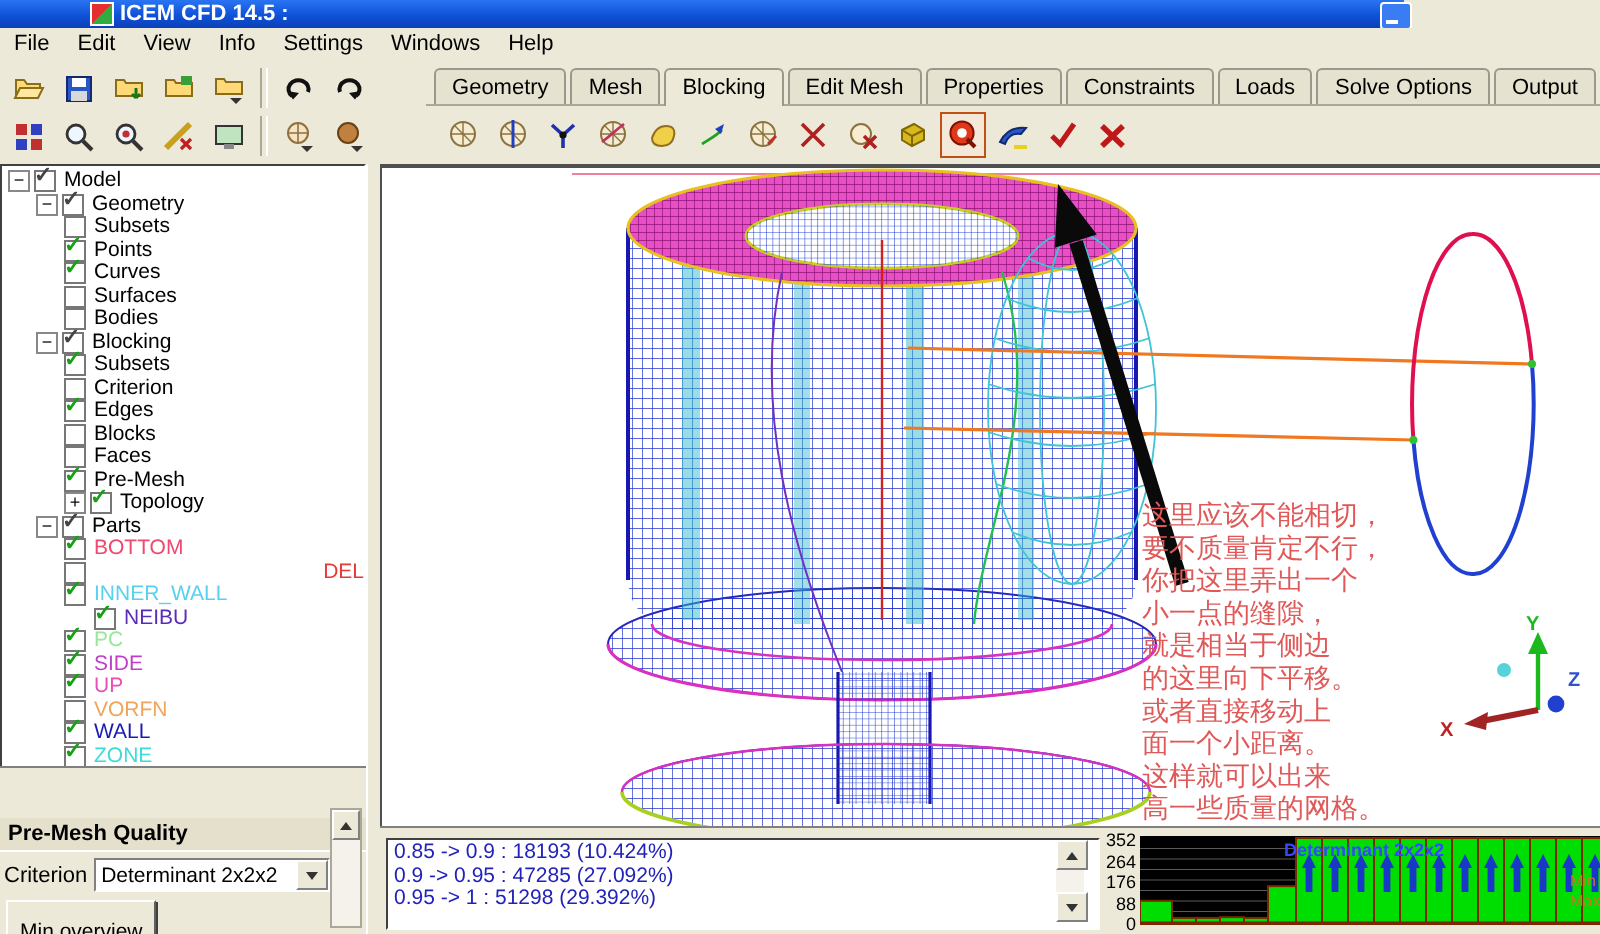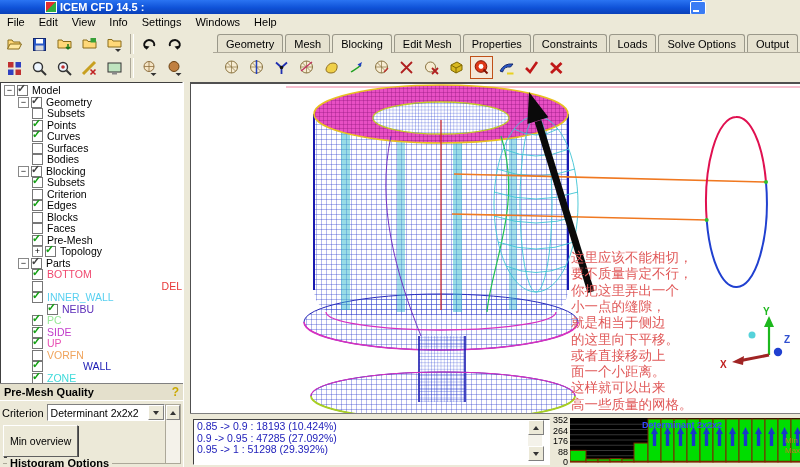--- a/index.html
+++ b/index.html
@@ -43,21 +43,21 @@
   .exp{width:9px;height:9px;border:1px solid #888;background:#fff;display:inline-flex;align-items:center;
     justify-content:center;font-size:9px;line-height:7px;margin-right:2px;flex:none;}
   .cb{width:9px;height:9px;border:1px solid #777;background:#fff;display:inline-block;position:relative;
     margin-right:4px;flex:none;}
   .cb.g::after{content:"\2713";color:#15a015;position:absolute;top:-3px;left:-1px;font-size:11px;font-weight:bold;}
   .cb.k::after{content:"\2713";color:#444;position:absolute;top:-3px;left:-1px;font-size:11px;font-weight:bold;}
   
   #quality{position:absolute;left:0;top:301px;width:183px;height:84px;background:#ece9d8;
     border-top:1px solid #808080;}
   #q-header{height:16px;display:flex;align-items:center;justify-content:space-between;
-    padding:0 4px;font-weight:bold;border-bottom:1px solid #fff;background:#e4e0cc;}
+    padding:0 4px;font-weight:bold;border-bottom:1px solid #fff;background:#e4e0cc;margin-top:25px;}
   #q-help{color:#caa800;font-weight:bold;font-size:12px;}
   .q-row{display:flex;align-items:center;margin:3px 2px 0 2px;}
   #q-combo{flex:1;height:15px;background:#fff;border:1px solid;border-color:#808080 #fff #fff #808080;
     display:flex;align-items:center;justify-content:space-between;padding-left:3px;font-size:10.5px;margin-left:3px;}
   .drop-btn{width:14px;height:13px;background:#ece9d8;border:1px solid;border-color:#fff #808080 #808080 #fff;
     display:flex;align-items:center;justify-content:center;}
   .tri-d{width:0;height:0;border:3px solid transparent;border-top:4px solid #333;margin-top:3px;}
   .tri-u{width:0;height:0;border:3px solid transparent;border-bottom:4px solid #333;margin-bottom:3px;}
   #q-scroll{position:absolute;right:2px;top:20px;width:14px;height:58px;background:#f4f2ea;
     border:1px solid #aca899;}
@@ -390,21 +390,21 @@
       <div class="tree-row" style="padding-left: 31px;">
         <span class="cb g"></span>
         <span style="color: rgb(232, 79, 180);">UP</span>
       </div>
       <div class="tree-row" style="padding-left: 31px;">
         <span class="cb"></span>
         <span style="color: rgb(240, 164, 92);">VORFN</span>
       </div>
       <div class="tree-row" style="padding-left: 31px;">
         <span class="cb g"></span>
-        <span style="color: rgb(27, 27, 180); margin-left: 36px;">WALL</span>
+        <span style="color: rgb(27, 27, 180);">WALL</span>
       </div>
       <div class="tree-row" style="padding-left: 31px;">
         <span class="cb g"></span>
         <span style="color: rgb(63, 218, 218);">ZONE</span>
       </div>
     </div>
   <div id="quality">
     <div id="q-header">
       <span>Pre-Mesh Quality</span>
       <span id="q-help">?</span>

